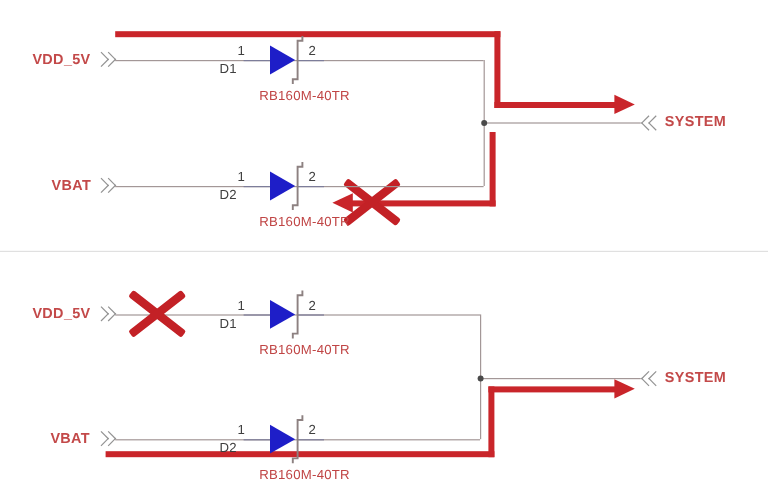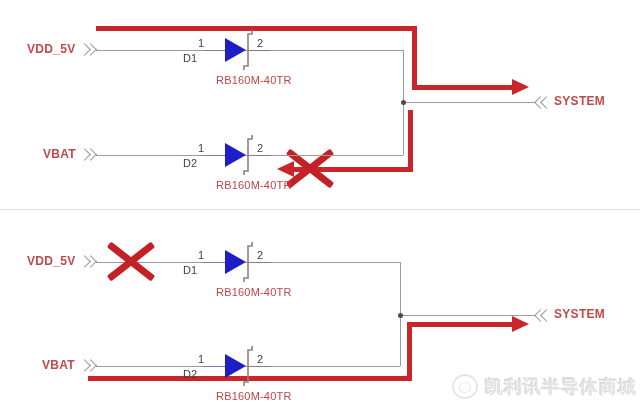--- a/index.html
+++ b/index.html
@@ -176,18 +176,14 @@
     <svg class="diode" style="left:224px; top:343px;" viewBox="0 0 40 46">
       <polygon points="1,11 1,35 22,23" fill="#1e1ec8"></polygon>
       <polyline points="28,3 28,7 24,7 24,39 20,39 20,43" stroke="#8d8181" fill="none" stroke-width="1.6"></polyline>
     </svg>
     <span class="pin" style="left:198px; top:353px;">1</span>
     <span class="desig" style="left:183px; top:368px;">D2</span>
     <span class="pin" style="left:257px; top:353px;">2</span>
     <span class="part" style="left:216px; top:390px;">RB160M-40TR</span>
   </div>
 
-  <div class="wm">
-    <span class="wm-logo"></span>
-    <span class="wm-text">凯利讯半导体商城</span>
-  </div>
 
 </div>
 
 </body></html>

